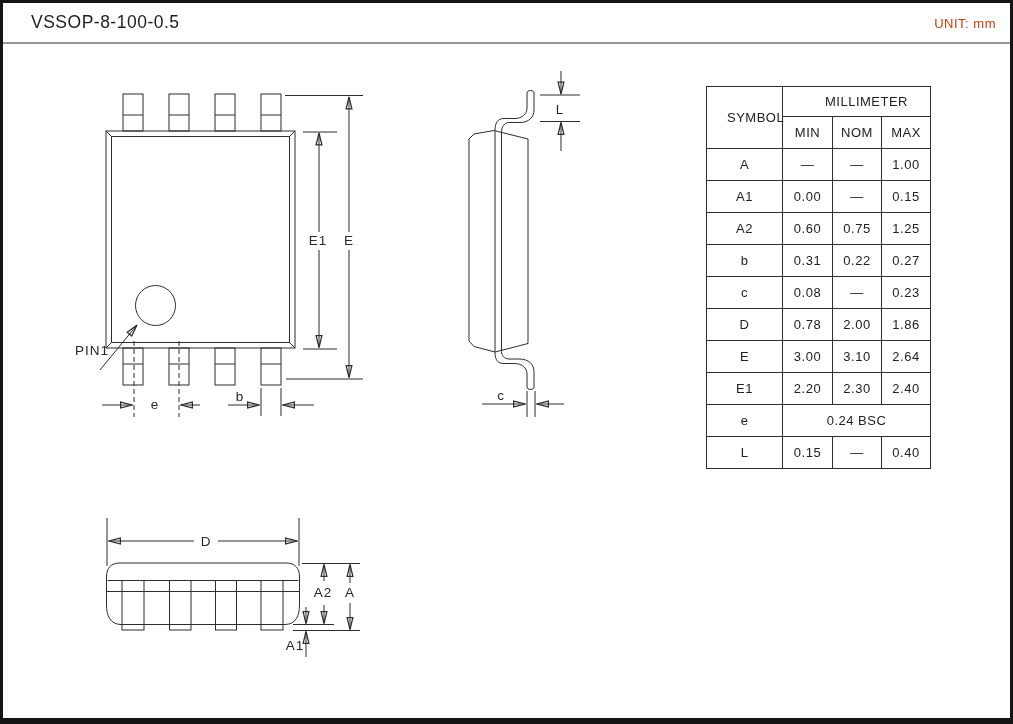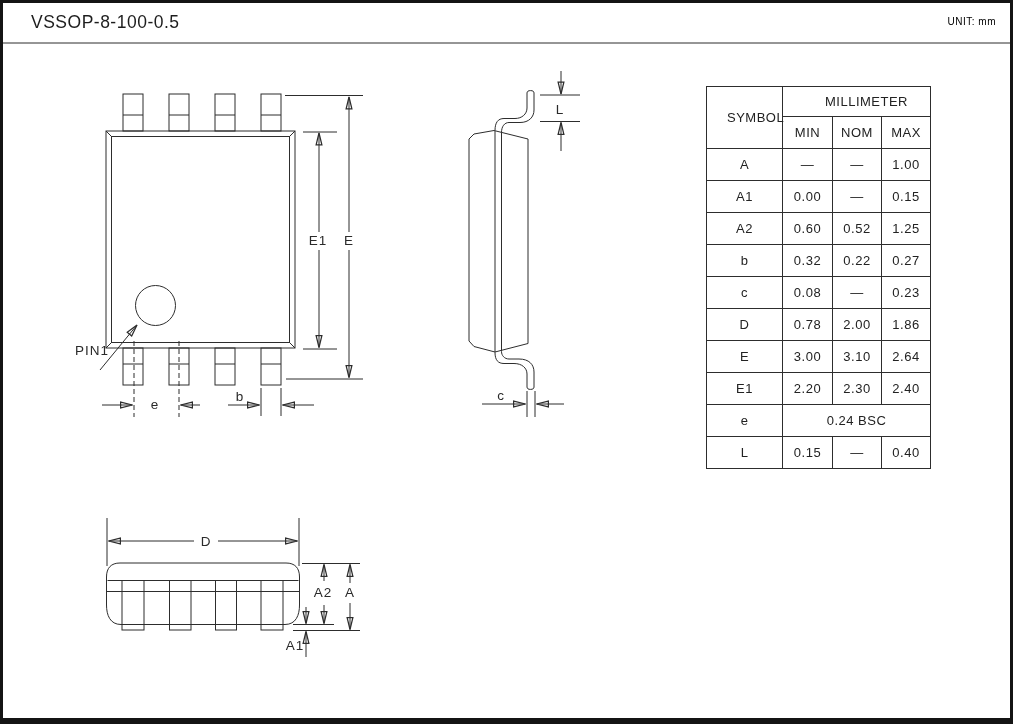--- a/index.html
+++ b/index.html
@@ -13,21 +13,21 @@
     font-family:"Liberation Sans","DejaVu Sans",sans-serif;
     color:#222;
     overflow:hidden;
   }
   .hdr-title{
     position:absolute;left:28px;top:9px;
     font-size:17.5px;letter-spacing:0.5px;color:#1d1d1d;
   }
   .hdr-unit{
     position:absolute;right:14px;top:13px;
-    font-size:10px;color:#000000;letter-spacing:0.5px;
+    font-size:13px;color:#c2410c;letter-spacing:0.5px;
   }
   svg.draw{position:absolute;left:0;top:0;}
   svg.draw line, svg.draw path, svg.draw rect, svg.draw circle, svg.draw polyline{
     stroke:#2d2d2d;stroke-width:1;fill:none;
   }
   svg.draw text{
     stroke:none;fill:#2a2a2a;
     font-family:"Liberation Sans","DejaVu Sans",sans-serif;
     font-size:13.5px;letter-spacing:1px;
   }
@@ -224,26 +224,26 @@
       </tr>
       <tr>
         <td>A1</td>
         <td>0.00</td>
         <td>—</td>
         <td>0.15</td>
       </tr>
       <tr>
         <td>A2</td>
         <td>0.60</td>
-        <td>0.52</td>
+        <td>0.75</td>
         <td>1.25</td>
       </tr>
       <tr>
         <td>b</td>
-        <td>0.32</td>
+        <td>0.31</td>
         <td>0.22</td>
         <td>0.27</td>
       </tr>
       <tr>
         <td>c</td>
         <td>0.08</td>
         <td>—</td>
         <td>0.23</td>
       </tr>
       <tr>

